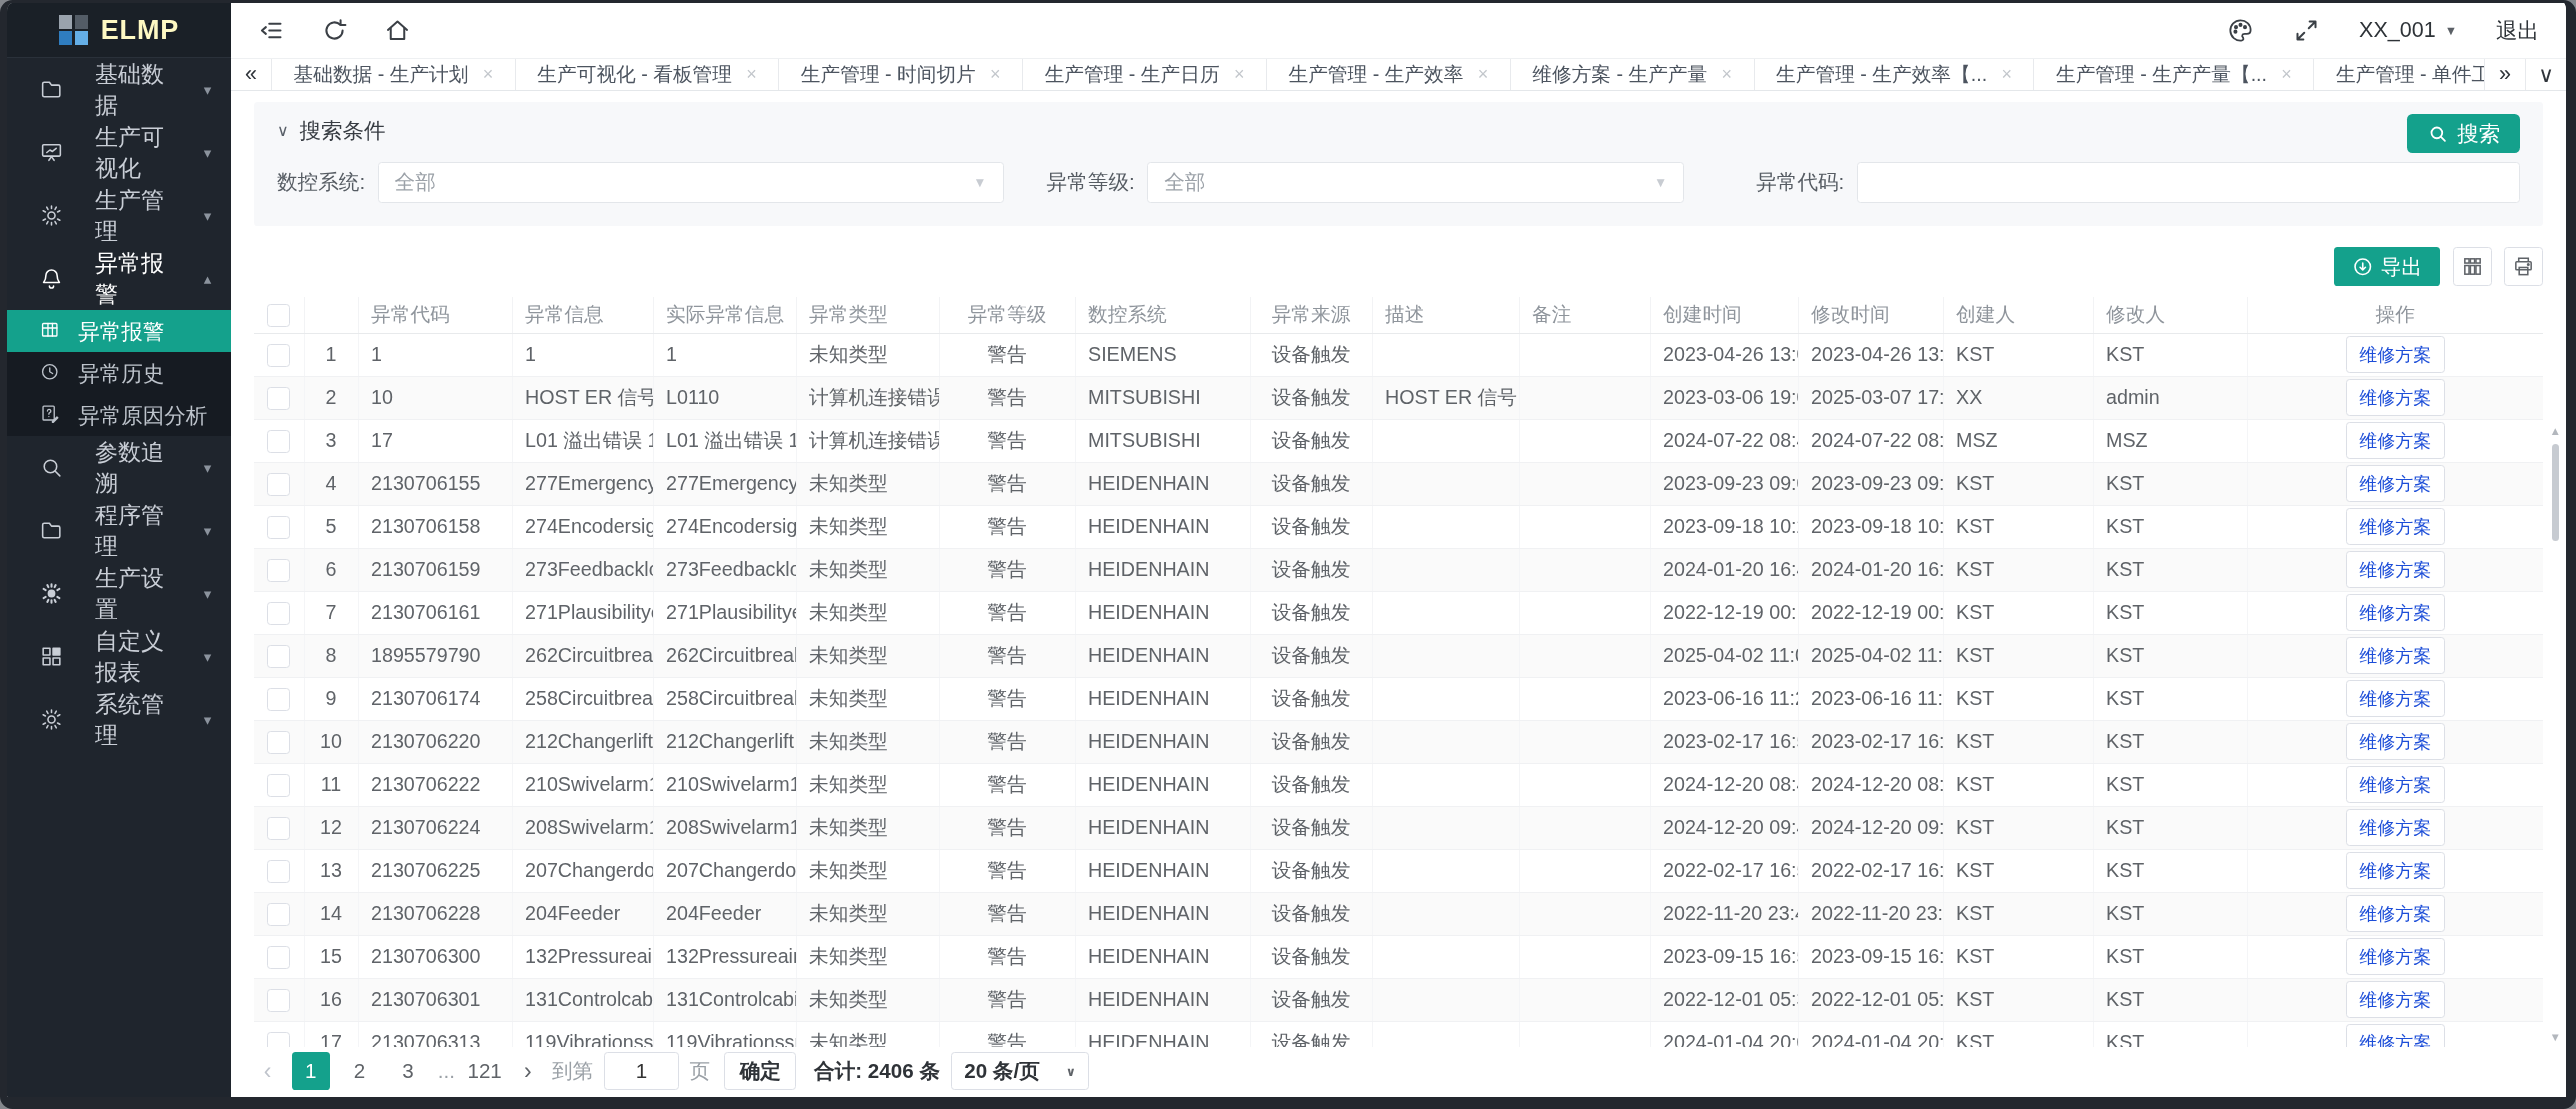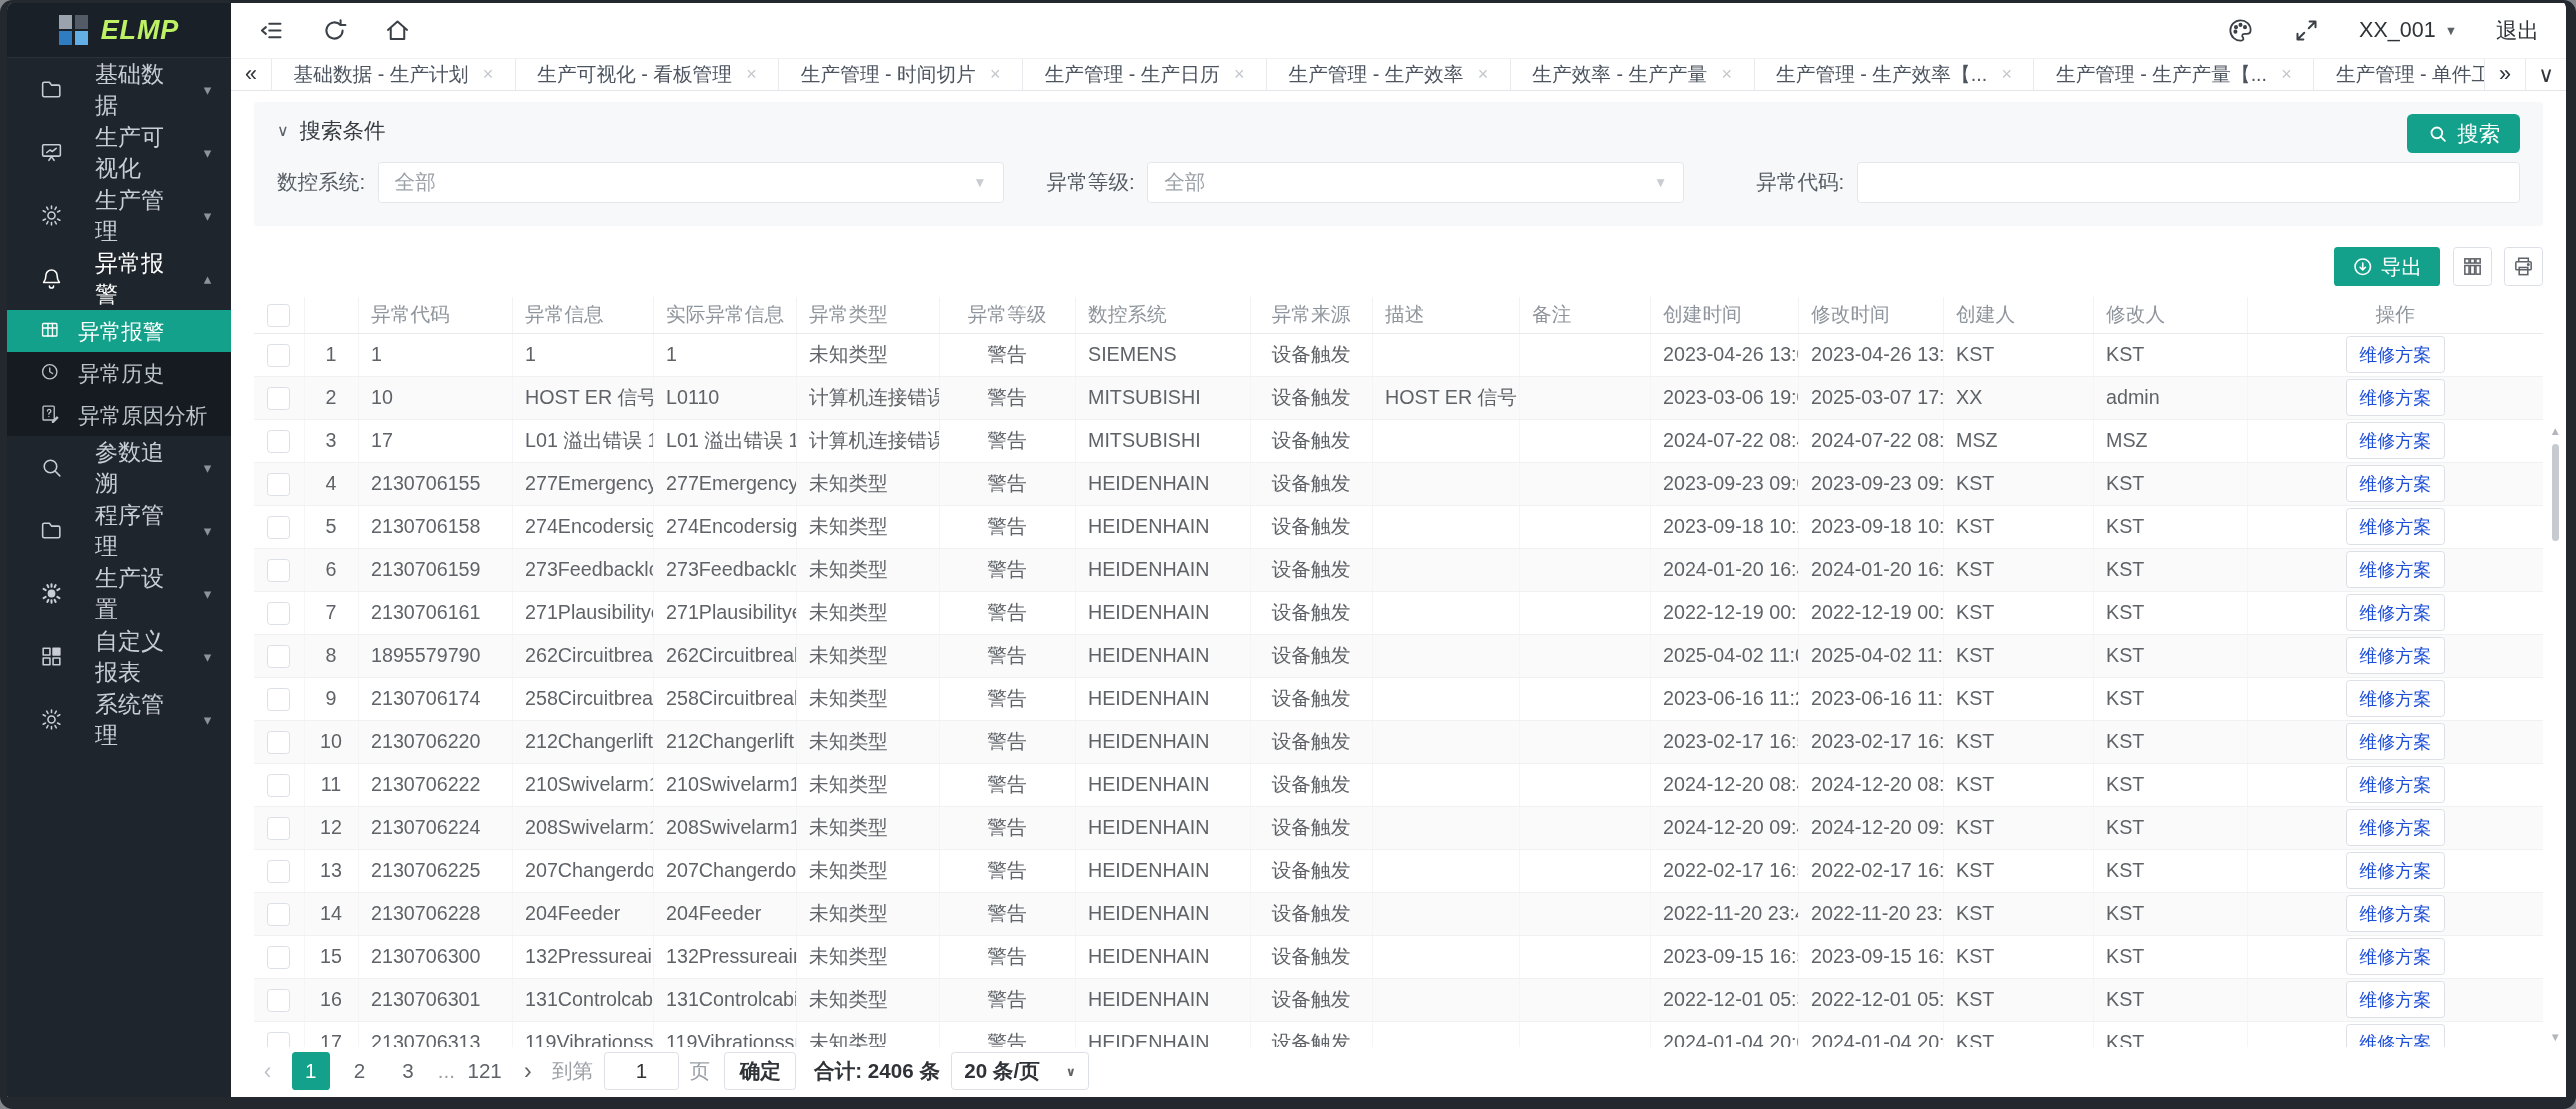--- a/index.html
+++ b/index.html
@@ -2,21 +2,21 @@
 <html style="--accent: #14a18c; --sidebar-bg: #1f252d; --submenu-bg: #161b22;font-size:14.3px"><head>
 <meta charset="utf-8">
 <style>
   html,body{margin:0;padding:0;background:#84878c;}
   body{width:2576px;height:1109px;overflow:hidden;font-family:"Liberation Sans","DejaVu Sans",sans-serif;}
   *{box-sizing:border-box;}
   .frame{width:2576px;height:1109px;border-style:solid;border-color:#23272e;border-width:3.6px 10.7px 12.5px 7.2px;border-radius:12.5px;overflow:hidden;display:flex;background:#fff;}
 
   
   .sidebar{width:224px;flex-shrink:0;background:var(--sidebar-bg);color:#c9ced6;display:flex;flex-direction:column;}
-  .logo{height:55px;flex-shrink:0;display:flex;align-items:center;justify-content:center;gap:12.5px;background:#1a2027;border-bottom:0.9px solid #2a313a;color:#bef264;font-size:27px;font-weight:bold;letter-spacing:0.9px;font-style:italic;}
+  .logo{height:55px;flex-shrink:0;display:flex;align-items:center;justify-content:center;gap:12.5px;background:#1a2027;border-bottom:0.9px solid #2a313a;color:#fef9c3;font-size:27px;font-weight:bold;letter-spacing:0.9px;}
   .logo-mark{display:grid;grid-template-columns:13.4px 13.4px;grid-template-rows:13.4px 13.4px;gap:2.7px;}
   .logo-mark i{display:block;}
   .logo-mark i:nth-child(1){background:#9aa3ad;}
   .logo-mark i:nth-child(2){background:#535c66;}
   .logo-mark i:nth-child(3){background:#2f7dc0;}
   .logo-mark i:nth-child(4){background:#64aee6;}
   .nav{flex:1;overflow:hidden;}
   .nav-item{height:63px;display:flex;align-items:center;gap:31px;padding:0 19.7px 0 32px;font-size:23px;cursor:pointer;justify-content:center;}
   .nav-item.expanded{color:#fff;}
   .nav-icon{width:25px;height:25px;flex-shrink:0;display:inline-flex;}
@@ -301,21 +301,21 @@
           </div>
           <div class="tab">
             <span class="tab-label">生产管理 - 生产日历</span>
             <span class="tab-close">×</span>
           </div>
           <div class="tab">
             <span class="tab-label">生产管理 - 生产效率</span>
             <span class="tab-close">×</span>
           </div>
           <div class="tab">
-            <span class="tab-label">生产效率 - 生产产量</span>
+            <span class="tab-label">维修方案 - 生产产量</span>
             <span class="tab-close">×</span>
           </div>
           <div class="tab">
             <span class="tab-label">生产管理 - 生产效率【...</span>
             <span class="tab-close">×</span>
           </div>
           <div class="tab">
             <span class="tab-label">生产管理 - 生产产量【...</span>
             <span class="tab-close">×</span>
           </div>

